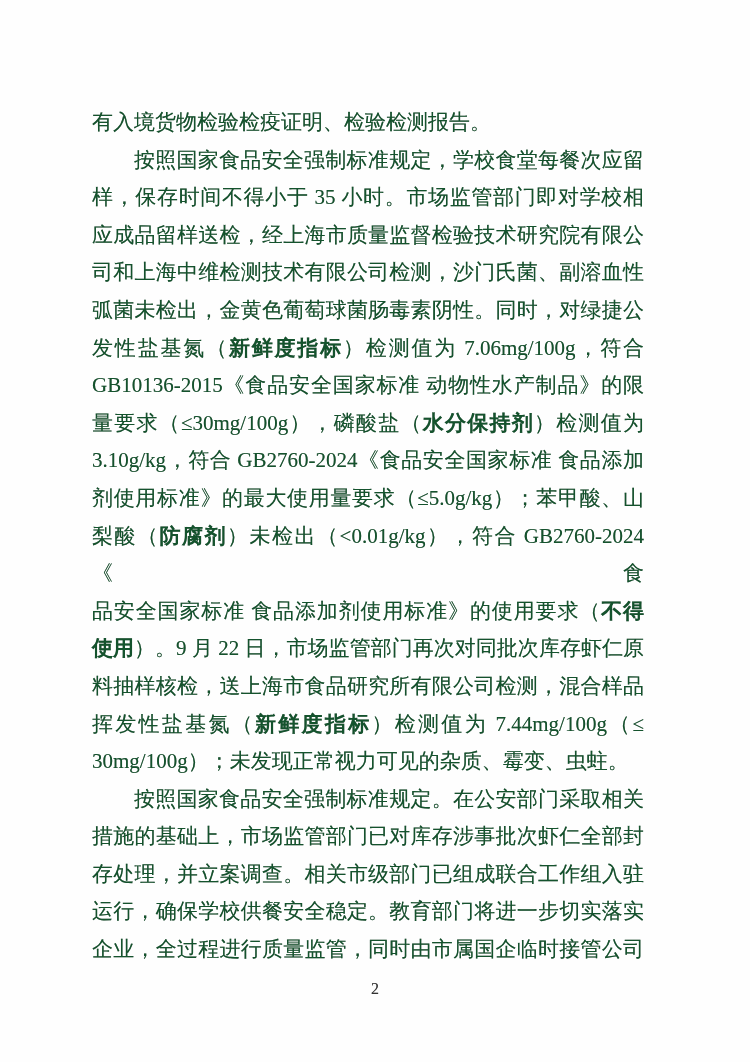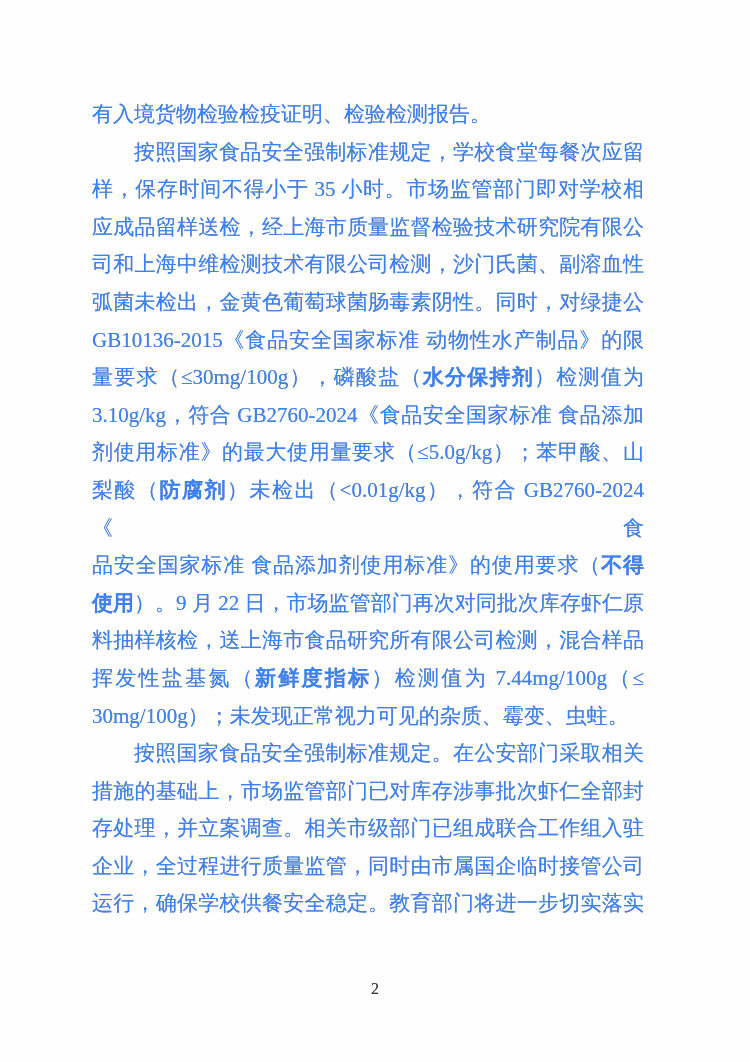--- a/index.html
+++ b/index.html
@@ -11,25 +11,25 @@
     position: relative;
     width: 750px;
     height: 1062px;
     background: #fefefe;
     overflow: hidden;
     font-family: "Liberation Serif", "DejaVu Serif", serif;
   }
   .content {
     position: absolute;
     left: 92px;
-    top: 96px;
+    top: 104px;
     width: 552px;
     font-size: 21px;
     line-height: 37.6px;
-    color: #3b82f6;
+    color: #14532d;
     text-shadow: 0 0 0.6px rgba(70,70,70,0.55);
   }
   .line {
     text-align: left;
     white-space: nowrap;
   }
   .line.fill {
     white-space: normal;
     text-align: justify;
     text-align-last: justify;
@@ -55,30 +55,31 @@
 <body>
 
 <div class="page">
   <div class="content" id="content">
       <div class="line"><span>有入境货物检验检疫证明、检验检测报告。</span></div>
       <div class="line fill indent"><span>按照国家食品安全强制标准规定，学校食堂每餐次应留</span></div>
       <div class="line fill"><span>样，保存时间不得小于 35 小时。市场监管部门即对学校相</span></div>
       <div class="line fill"><span>应成品留样送检，经上海市质量监督检验技术研究院有限公</span></div>
       <div class="line fill"><span>司和上海中维检测技术有限公司检测，沙门氏菌、副溶血性</span></div>
       <div class="line fill"><span>弧菌未检出，金黄色葡萄球菌肠毒素阴性。同时，对绿捷公</span></div>
+      <div class="line fill"><span>发性盐基氮（</span><span class="bold">新鲜度指标</span><span>）检测值为 7.06mg/100g，符合</span></div>
       <div class="line fill"><span>GB10136-2015《食品安全国家标准 动物性水产制品》的限</span></div>
       <div class="line fill"><span>量要求（≤30mg/100g），磷酸盐（</span><span class="bold">水分保持剂</span><span>）检测值为</span></div>
       <div class="line fill"><span>3.10g/kg，符合 GB2760-2024《食品安全国家标准 食品添加</span></div>
       <div class="line fill"><span>剂使用标准》的最大使用量要求（≤5.0g/kg）；苯甲酸、山</span></div>
       <div class="line fill"><span>梨酸（</span><span class="bold">防腐剂</span><span>）未检出（&lt;0.01g/kg），符合 GB2760-2024《食</span></div>
       <div class="line fill"><span>品安全国家标准 食品添加剂使用标准》的使用要求（</span><span class="bold">不得</span></div>
       <div class="line fill"><span class="bold">使用</span><span>）。9 月 22 日，市场监管部门再次对同批次库存虾仁原</span></div>
       <div class="line fill"><span>料抽样核检，送上海市食品研究所有限公司检测，混合样品</span></div>
       <div class="line fill"><span>挥发性盐基氮（</span><span class="bold">新鲜度指标</span><span>）检测值为 7.44mg/100g（≤</span></div>
       <div class="line"><span>30mg/100g）；未发现正常视力可见的杂质、霉变、虫蛀。</span></div>
       <div class="line fill indent"><span>按照国家食品安全强制标准规定。在公安部门采取相关</span></div>
       <div class="line fill"><span>措施的基础上，市场监管部门已对库存涉事批次虾仁全部封</span></div>
       <div class="line fill"><span>存处理，并立案调查。相关市级部门已组成联合工作组入驻</span></div>
+      <div class="line fill"><span>运行，确保学校供餐安全稳定。教育部门将进一步切实落实</span></div>
       <div class="line fill"><span>企业，全过程进行质量监管，同时由市属国企临时接管公司</span></div>
-      <div class="line fill"><span>运行，确保学校供餐安全稳定。教育部门将进一步切实落实</span></div>
     </div>
   <div class="page-number">2</div>
 </div>
 
 </body></html>

